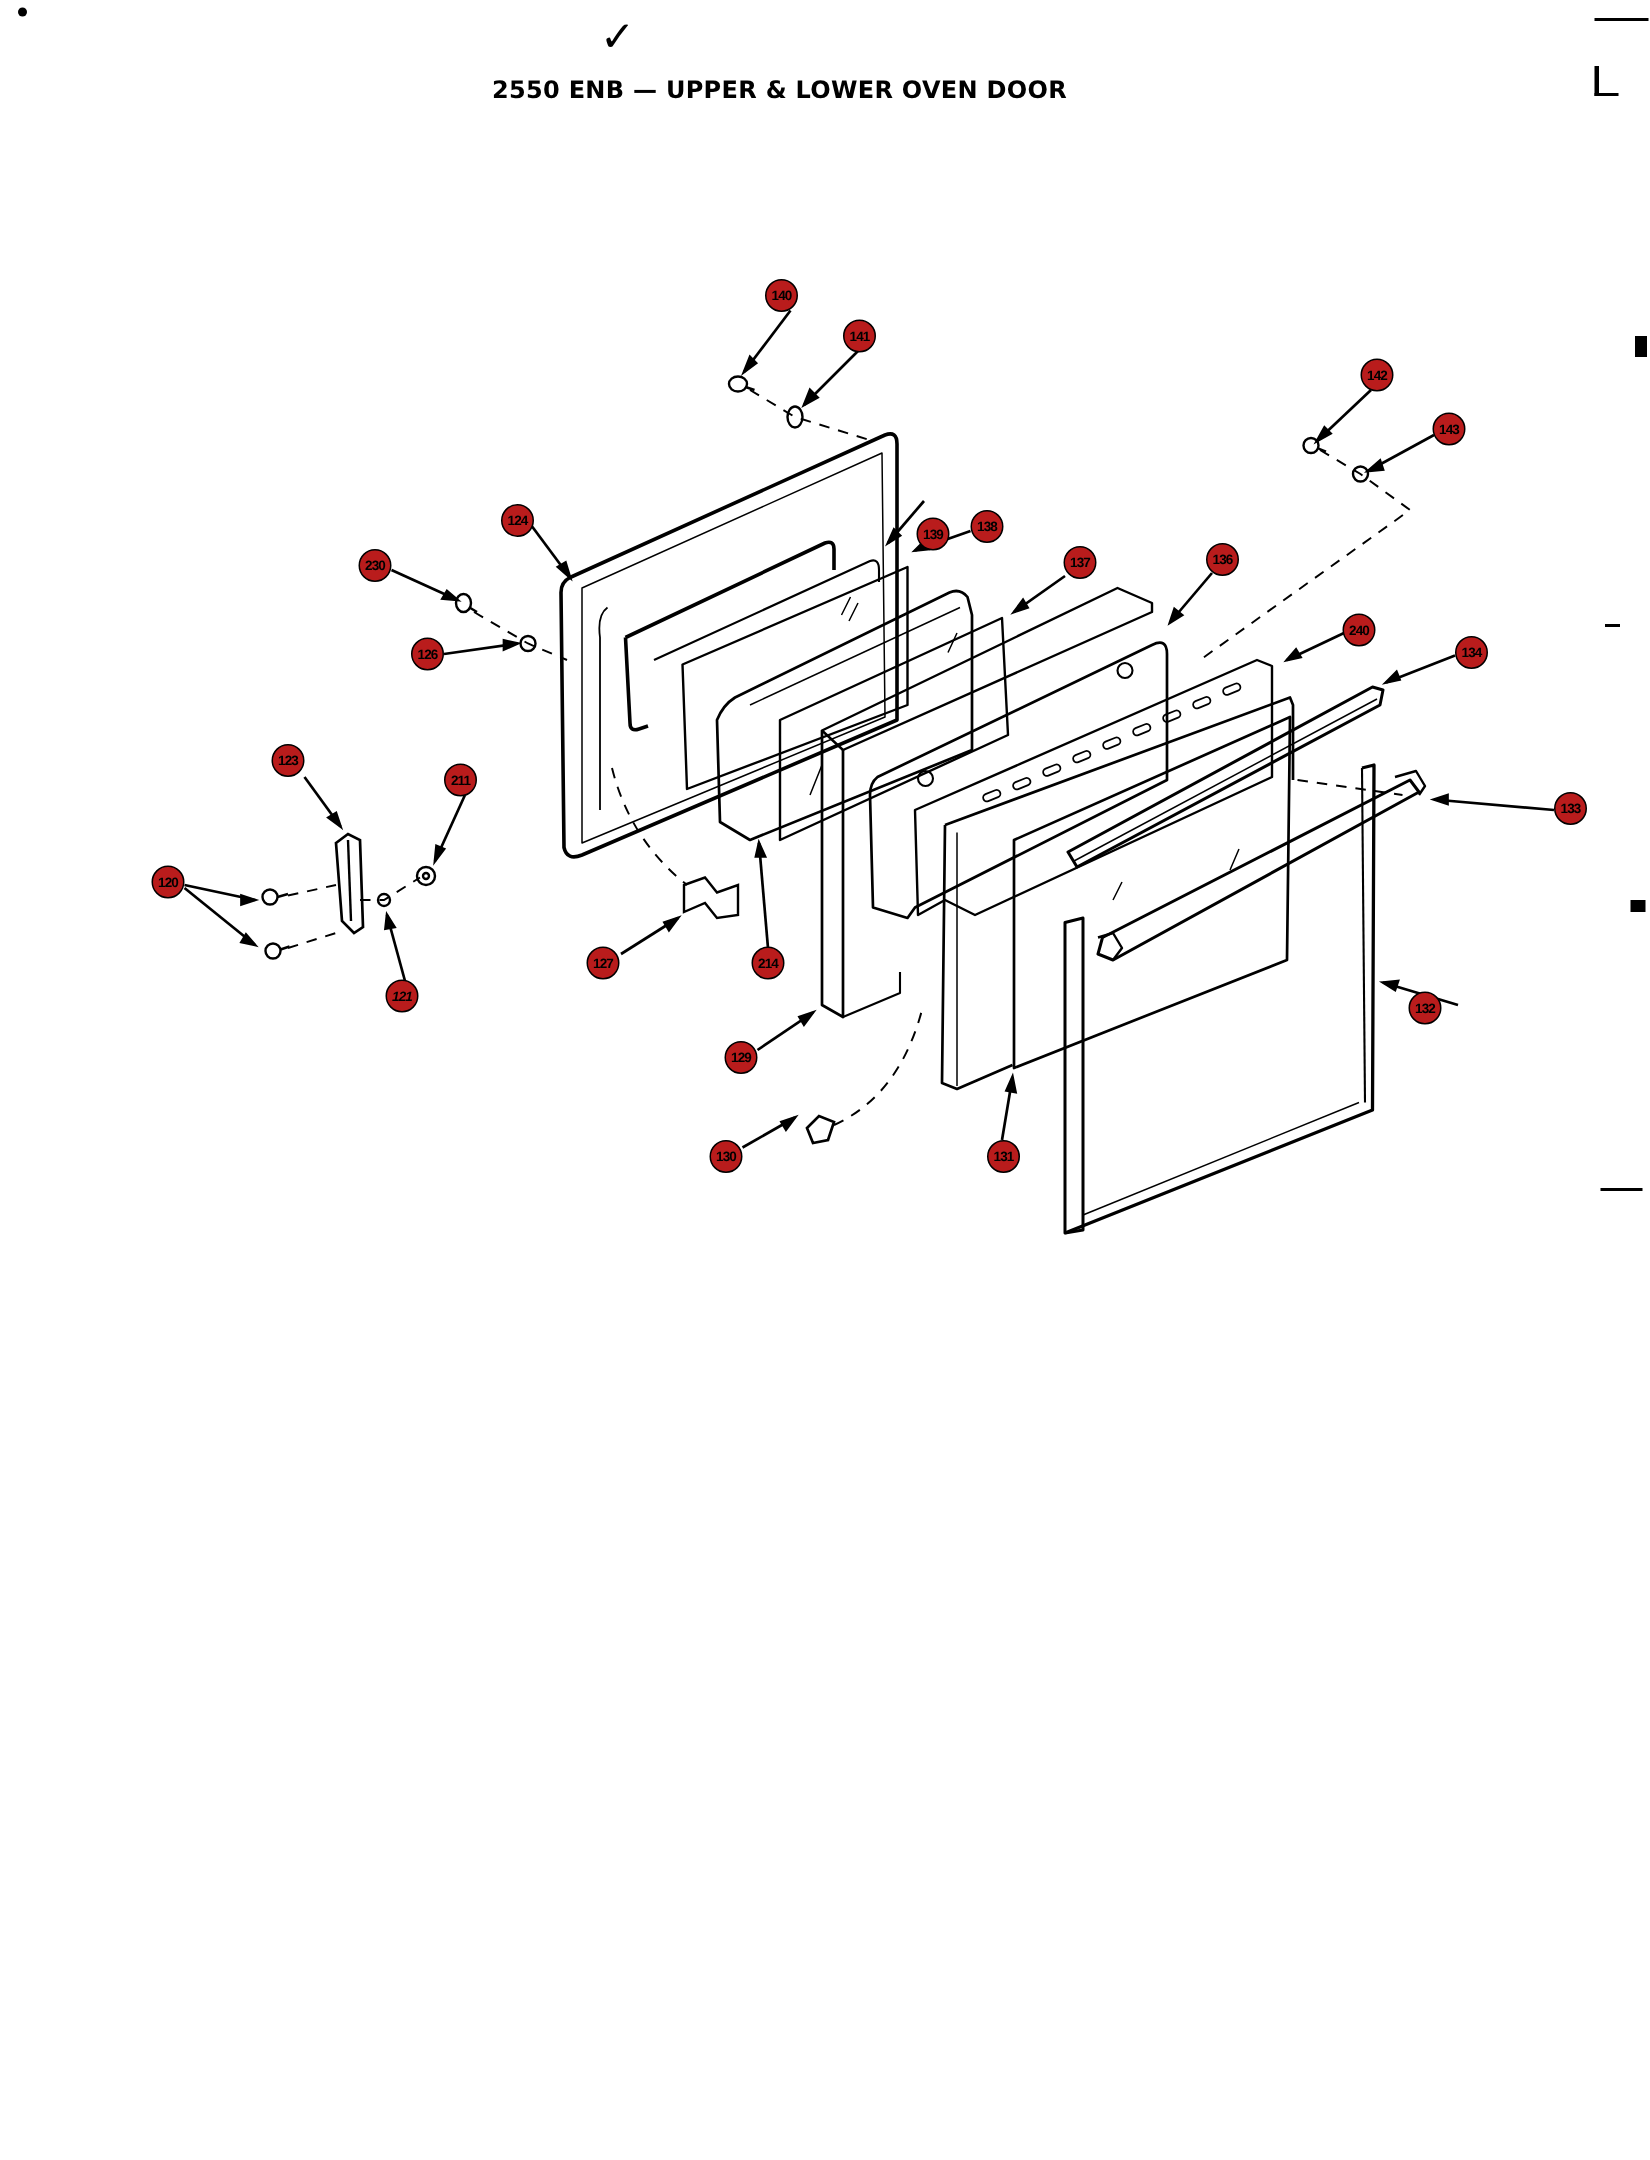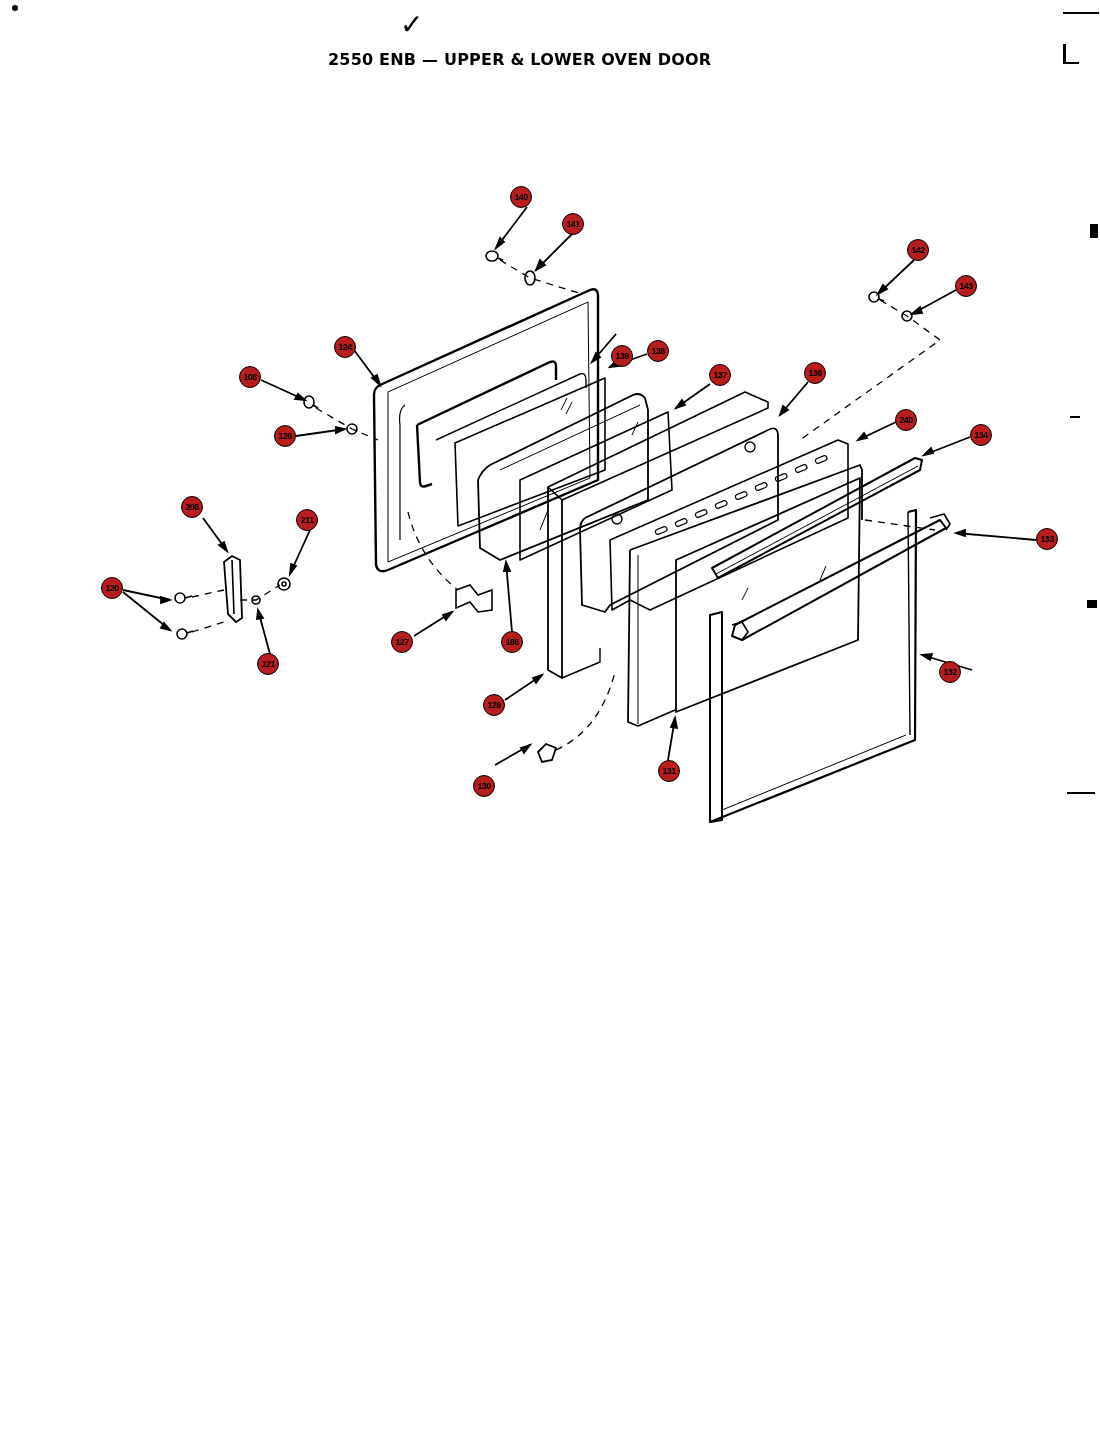--- a/index.html
+++ b/index.html
@@ -185,28 +185,28 @@
       <path d="M647 354 L610 367" fill="none"></path>
         <path d="M610 367 L617 360 L619 366 Z"></path>
       <path d="M616 334 L592 362" fill="none"></path>
         <path d="M592 362 L596 353 L600 357 Z"></path>
     </g>
   </svg>
 
   <div class="callout" style="left:101px;top:577px;">120</div>
   <div class="callout" style="left:257px;top:653px;font-style:italic;">121</div>
   <div class="callout" style="left:296px;top:509px;">211</div>
-  <div class="callout" style="left:181px;top:496px;">208</div>
+  <div class="callout" style="left:181px;top:496px;">123</div>
   <div class="callout" style="left:334px;top:336px;">124</div>
-  <div class="callout" style="left:239px;top:366px;">108</div>
+  <div class="callout" style="left:239px;top:366px;">230</div>
   <div class="callout" style="left:274px;top:425px;">126</div>
   <div class="callout" style="left:391px;top:631px;">127</div>
-  <div class="callout" style="left:501px;top:631px;">186</div>
+  <div class="callout" style="left:501px;top:631px;">214</div>
   <div class="callout" style="left:483px;top:694px;">129</div>
-  <div class="callout" style="left:473px;top:760px;margin-top:15px;">130</div>
+  <div class="callout" style="left:473px;top:760px;">130</div>
   <div class="callout" style="left:658px;top:760px;">131</div>
   <div class="callout" style="left:939px;top:661px;">132</div>
   <div class="callout" style="left:1036px;top:528px;">133</div>
   <div class="callout" style="left:970px;top:424px;">134</div>
   <div class="callout" style="left:895px;top:409px;">240</div>
   <div class="callout" style="left:804px;top:362px;">136</div>
   <div class="callout" style="left:709px;top:364px;">137</div>
   <div class="callout" style="left:647px;top:340px;">138</div>
   <div class="callout" style="left:611px;top:313px;margin-top:32px;">139</div>
   <div class="callout" style="left:510px;top:186px;">140</div>

